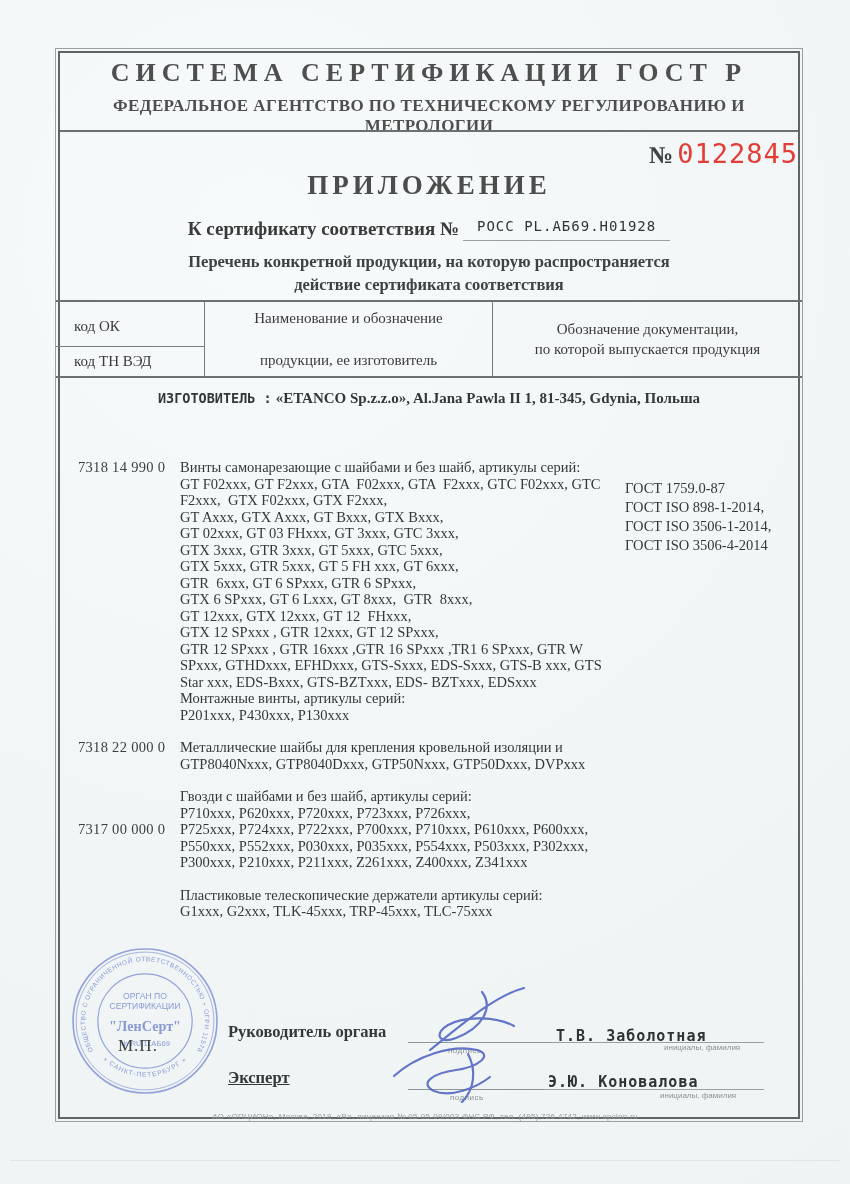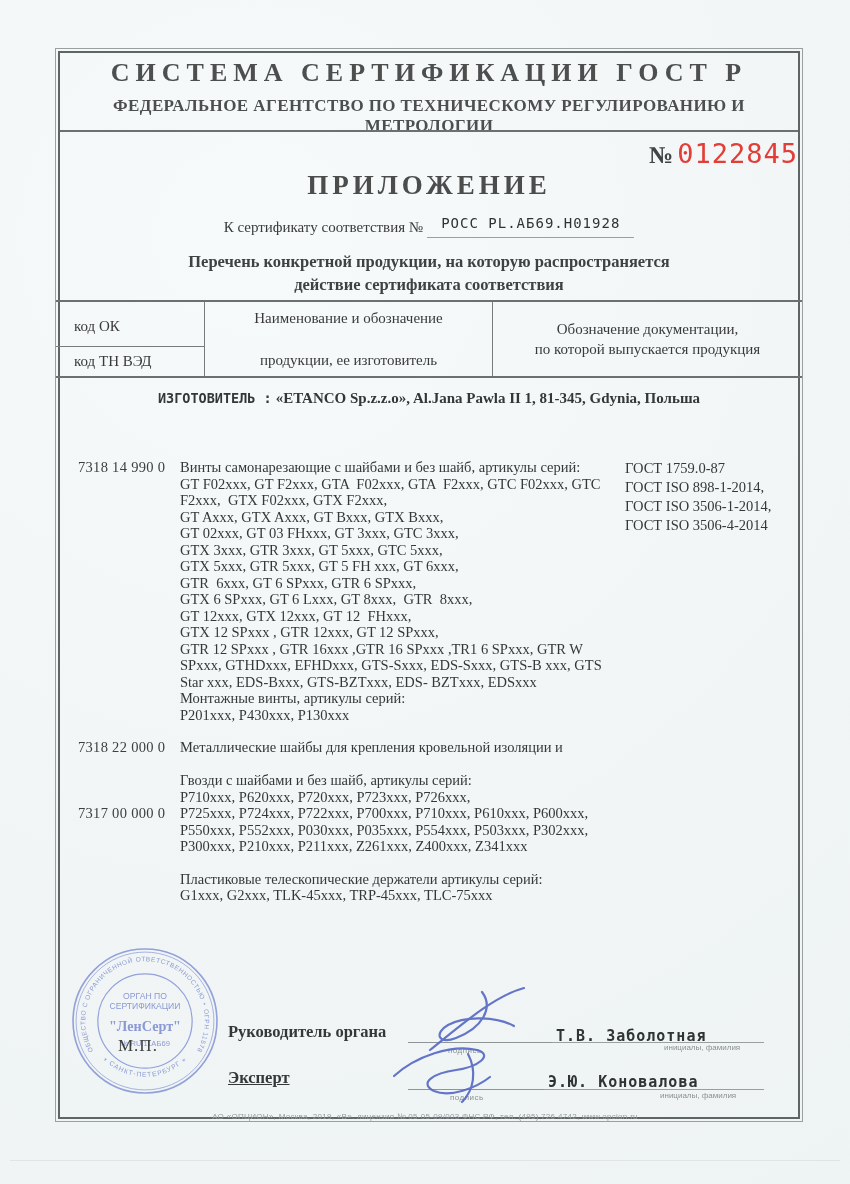--- a/index.html
+++ b/index.html
@@ -24,21 +24,21 @@
 
   .blank-no { position:absolute; right:52px; top:138px; white-space:nowrap; }
   .blank-no .nsign { font-size:24px; color:#3f4444; font-weight:bold; }
   .blank-no .ndigits { font-family:"DejaVu Sans Mono","Liberation Mono",monospace;
         font-size:27px; color:#e23d36; letter-spacing:1px; font-weight:normal; }
 
   .doc-title { position:absolute; left:55px; top:170px; width:748px; text-align:center;
         font-weight:bold; font-size:27px; letter-spacing:4px; color:#4b4d4d; }
 
   .cert-line { position:absolute; left:55px; top:218px; width:748px; text-align:center; white-space:nowrap; }
-  .cert-line .lbl { font-weight:normal; font-size:15px; color:#44474
+  .cert-line .lbl { font-weight:bold; font-size:19px; color:#44474
 7; }
   .cert-line .val { display:inline-block; font-family:"DejaVu Sans Mono","Liberation Mono",monospace;
         font-size:14px; letter-spacing:1px; color:#2f3333; border-bottom:1px solid #9aa0a0;
         padding:0 14px 6px 14px; transform:translateY(-4px); }
 
   .subtitle { position:absolute; left:55px; width:748px; text-align:center;
         font-weight:bold; font-size:16.5px; color:#3e4242; }
   .subtitle.s1 { top:252px; } .subtitle.s2 { top:275px; }
 
   
@@ -60,21 +60,21 @@
   .maker .mlbl { font-family:"DejaVu Sans Mono","Liberation Mono",monospace; font-weight:bold;
                  font-size:13.5px; color:#333737; }
   .maker .mval { font-weight:bold; font-size:15px; color:#333737; }
 
   
   .products { position:absolute; left:78px; top:459px; width:706px; }
   .p-row { display:flex; margin-bottom:16px; }
   .p-code { width:102px; flex:0 0 102px; font-size:14.5px; color:#3c4040; letter-spacing:0.3px; }
   .p-lines { width:445px; flex:0 0 445px; font-size:14.5px; line-height:16.5px; color:#343838; }
   .p-lines div { white-space:pre; }
-  .p-docs { width:159px; flex:0 0 159px; font-size:14.5px; line-height:19px; color:#343838; }
+  .p-docs { width:159px; flex:0 0 159px; font-size:14.5px; line-height:19px; color:#343838;margin-top:20px; }
 
   
   .stamp { position:absolute; left:70px; top:946px; width:150px; height:150px; opacity:0.88; }
   .mp { position:absolute; left:118px; top:1036px; font-size:17px; color:#3d4141; letter-spacing:1px; z-index:3; }
 
   .role1 { position:absolute; left:228px; top:1022px; font-weight:bold; font-size:16.5px; color:#343838; }
   .role2 { position:absolute; left:228px; top:1068px; font-weight:bold; font-size:16.5px; color:#343838;text-decoration:underline; }
   .sigline { position:absolute; border-bottom:1px solid #8f9595; }
   .sl1 { left:408px; top:1022px; width:148px; height:21px; }
   .sl2 { left:408px; top:1069px; width:152px; height:21px; }
@@ -170,20 +170,21 @@
           <div>ГОСТ 1759.0-87</div>
           <div>ГОСТ ISO 898-1-2014,</div>
           <div>ГОСТ ISO 3506-1-2014,</div>
           <div>ГОСТ ISO 3506-4-2014</div>
         </div>
       </div>
       <div class="p-row">
         <div class="p-code">7318 22 000 0</div>
         <div class="p-lines">
           <div>Металлические шайбы для крепления кровельной изоляции и</div>
+          <div>GTP8040Nxxx, GTP8040Dxxx, GTP50Nxxx, GTP50Dxxx, DVPxxx</div>
         </div>
         <div class="p-docs"></div>
       </div>
       <div class="p-row">
         <div class="p-code" style="padding-top: 33px;">7317 00 000 0</div>
         <div class="p-lines">
           <div>Гвозди с шайбами и без шайб, артикулы серий:</div>
           <div>P710xxx, P620xxx, P720xxx, P723xxx, P726xxx,</div>
           <div>P725xxx, P724xxx, P722xxx, P700xxx, P710xxx, P610xxx, P600xxx,</div>
           <div>P550xxx, P552xxx, P030xxx, P035xxx, P554xxx, P503xxx, P302xxx,</div>

